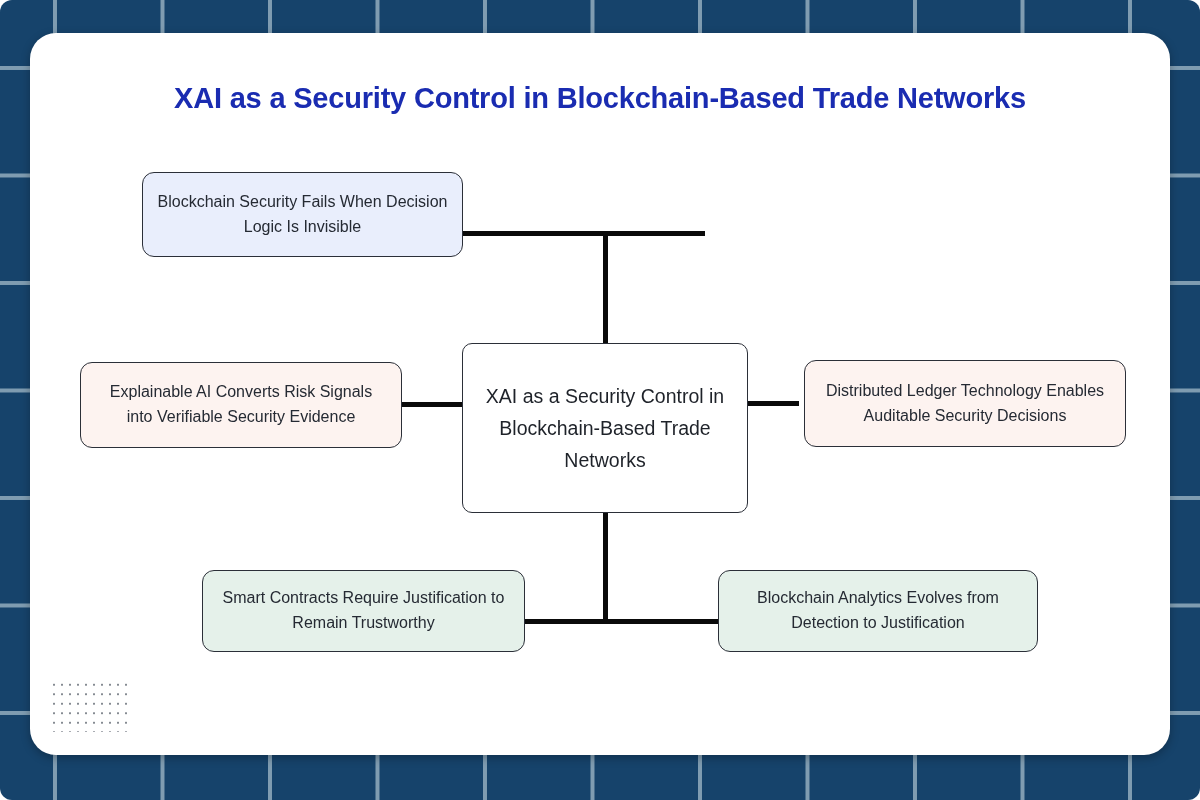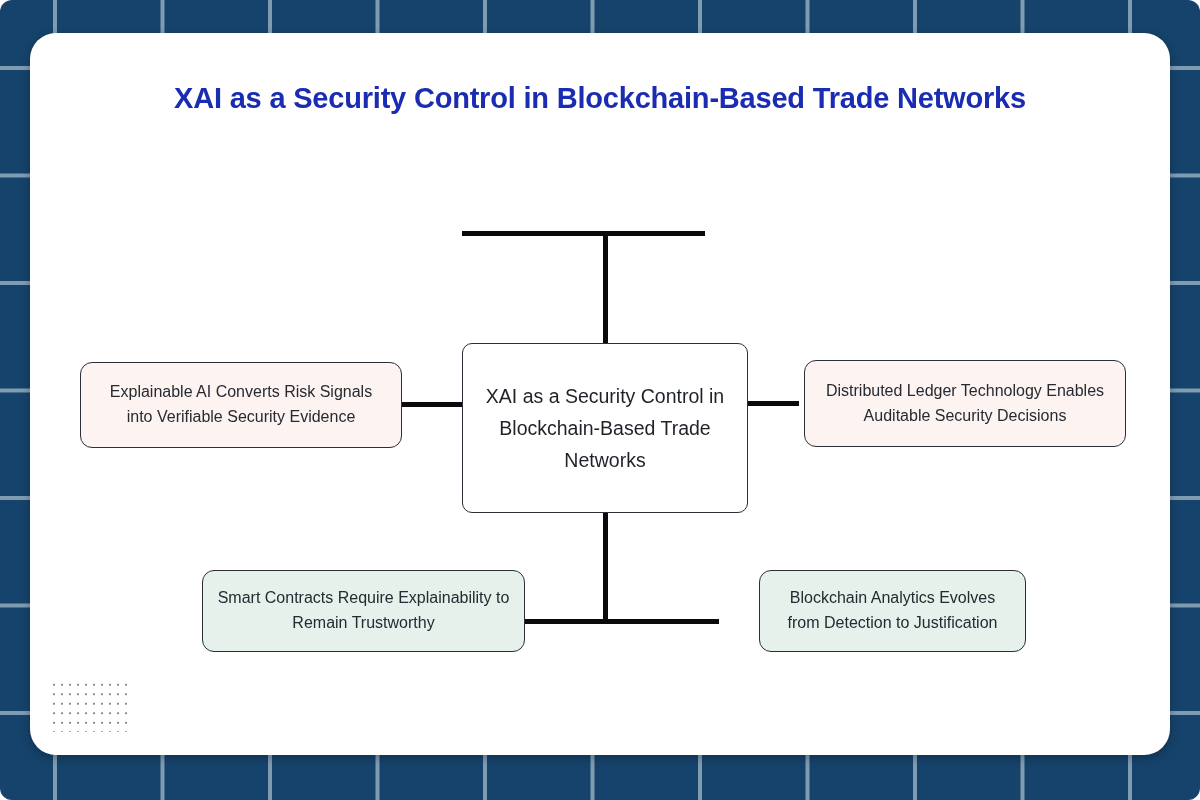--- a/index.html
+++ b/index.html
@@ -63,21 +63,21 @@
     font-size: 19.5px;
     line-height: 1.65;
     border-radius: 10px;
     color: #1e2229;
   }
   .pos-tl { left: 142px; top: 172px; width: 321px; height: 85px; }
   .pos-tr { left: 705px; top: 172px; width: 322px; height: 85px; }
   .pos-ml { left: 80px;  top: 362px; width: 322px; height: 86px; }
   .pos-mr { left: 798px; top: 360px; width: 322px; height: 87px; margin-left: 6px; }
   .pos-bl { left: 202px; top: 570px; width: 323px; height: 82px; }
-  .pos-br { left: 718px; top: 570px; width: 267px; height: 82px; margin-left: 41px; }
+  .pos-br { left: 718px; top: 570px; width: 320px; height: 82px; }
   .pos-c  { left: 462px; top: 343px; width: 286px; height: 170px; }
   .dots {
     position: absolute;
     left: 50px; top: 680px;
     width: 80px; height: 52px;
     background-image: radial-gradient(circle, #70767f 1.1px, transparent 1.5px);
     background-size: 8px 9.5px;
     opacity: 0.85;
   }
   .brand {
@@ -111,28 +111,31 @@
 
   <h1 class="title">XAI as a Security Control in Blockchain-Based Trade Networks</h1>
 
   <div class="conn" style="left:462px; top:231px; width:243px; height:4.5px;"></div>
   <div class="conn" style="left:603px; top:233px; width:4.5px; height:111px;"></div>
   <div class="conn" style="left:401px; top:402px; width:62px; height:4.5px;"></div>
   <div class="conn" style="left:747px; top:401px; width:52px; height:4.5px;"></div>
   <div class="conn" style="left:603px; top:512px; width:4.5px; height:110px;"></div>
   <div class="conn" style="left:524px; top:619px; width:195px; height:4.5px;"></div>
 
+  <div class="node node--blue pos-tl">
+    <span>Blockchain Security Fails When Decision Logic Is Invisible</span>
+  </div>
   <div class="node node--pink pos-ml">
     <span>Explainable AI Converts Risk Signals into Verifiable Security Evidence</span>
   </div>
   <div class="node node--pink pos-mr">
     <span>Distributed Ledger Technology Enables Auditable Security Decisions</span>
   </div>
   <div class="node node--mint pos-bl">
-    <span>Smart Contracts Require Explainability to Remain Trustworthy</span>
+    <span>Smart Contracts Require Justification to Remain Trustworthy</span>
   </div>
   <div class="node node--mint pos-br">
     <span>Blockchain Analytics Evolves from Detection to Justification</span>
   </div>
 
   <div class="node node--center pos-c">
     <span>XAI as a Security Control in Blockchain-Based Trade Networks</span>
   </div>
 
   <div class="dots"></div>

